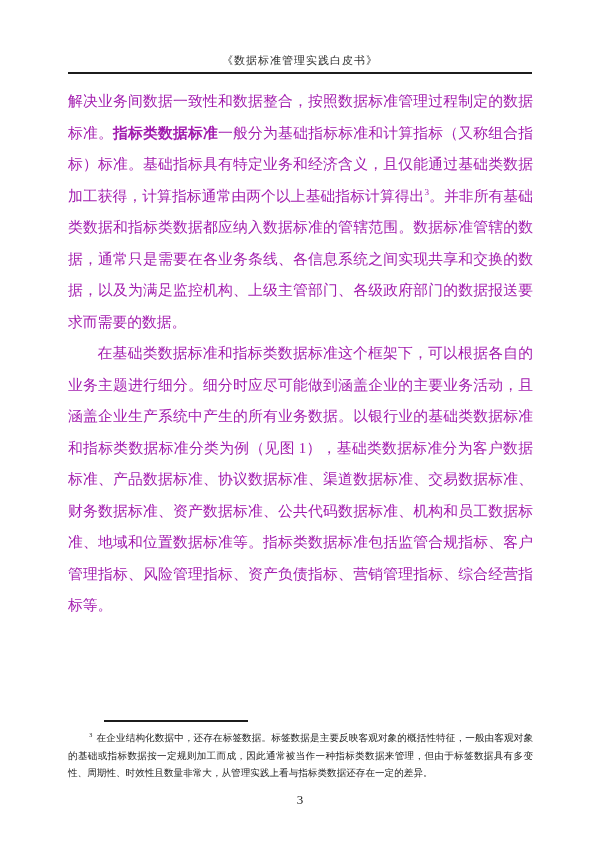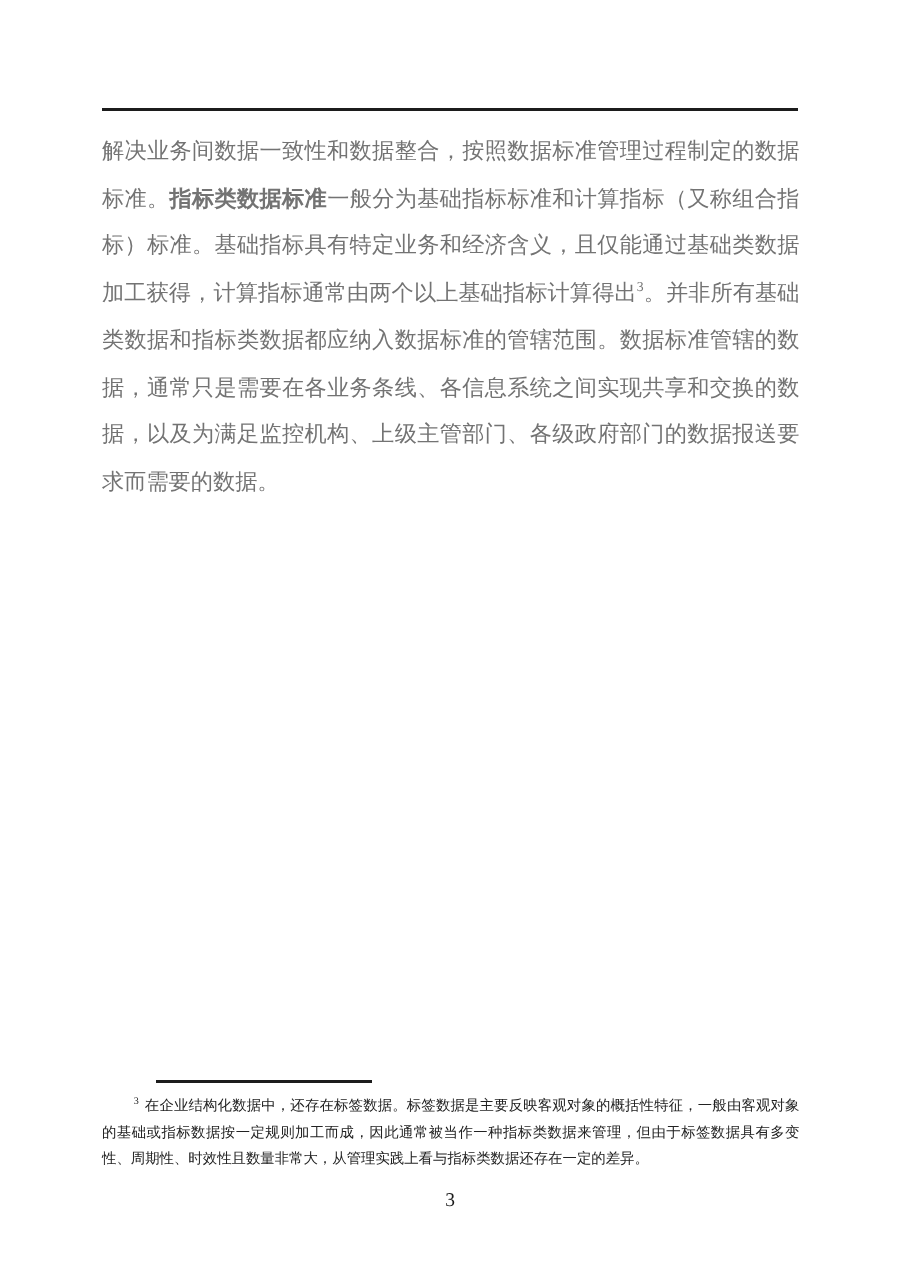--- a/index.html
+++ b/index.html
@@ -37,21 +37,21 @@
   }
   .doc-body {
     position: absolute;
     top: 86px;
     left: 68px;
     width: 465px;
     font-size: 14.8px;
     line-height: 31.5px;
     text-align: justify;
     text-justify: inter-character;
-    color: #737373;
+    color: #a21caf;
   }
   .para {
     margin: 0;
     padding: 0;
   }
   .para.indent {
     text-indent: 2em;
   }
   .bold-run {
     font-weight: 700;
@@ -98,27 +98,29 @@
     text-align: center;
     font-size: 13px;
     color: #1a1a1a;
   }
 </style>
 </head>
 <body>
 
 <div class="page">
 
+  <div class="doc-header">《数据标准管理实践白皮书》</div>
 
   <div class="header-rule"></div>
 
   <div class="doc-body">
 
     <p class="para"><span>解决业务间数据一致性和数据整合，按照数据标准管理过程制定的数据标准。</span><span class="bold-run">指标类数据标准</span><span>一般分为基础指标标准和计算指标（又称组合指标）标准。基础指标具有特定业务和经济含义，且仅能通过基础类数据加工获得，计算指标通常由两个以上基础指标计算得出</span><sup class="fn-ref">3</sup><span>。并非所有基础类数据和指标类数据都应纳入数据标准的管辖范围。数据标准管辖的数据，通常只是需要在各业务条线、各信息系统之间实现共享和交换的数据，以及为满足监控机构、上级主管部门、各级政府部门的数据报送要求而需要的数据。</span></p>
 
+    <p class="para indent">在基础类数据标准和指标类数据标准这个框架下，可以根据各自的业务主题进行细分。细分时应尽可能做到涵盖企业的主要业务活动，且涵盖企业生产系统中产生的所有业务数据。以银行业的基础类数据标准和指标类数据标准分类为例（见图 1），基础类数据标准分为客户数据标准、产品数据标准、协议数据标准、渠道数据标准、交易数据标准、财务数据标准、资产数据标准、公共代码数据标准、机构和员工数据标准、地域和位置数据标准等。指标类数据标准包括监管合规指标、客户管理指标、风险管理指标、资产负债指标、营销管理指标、综合经营指标等。</p>
 
 
   </div>
 
   <div class="footnote-rule"></div>
 
   <div class="footnote">
     <p><sup class="fn-marker">3</sup><span>在企业结构化数据中，还存在标签数据。标签数据是主要反映客观对象的概括性特征，一般由客观对象的基础或指标数据按一定规则加工而成，因此通常被当作一种指标类数据来管理，但由于标签数据具有多变性、周期性、时效性且数量非常大，从管理实践上看与指标类数据还存在一定的差异。</span></p>
   </div>
 

